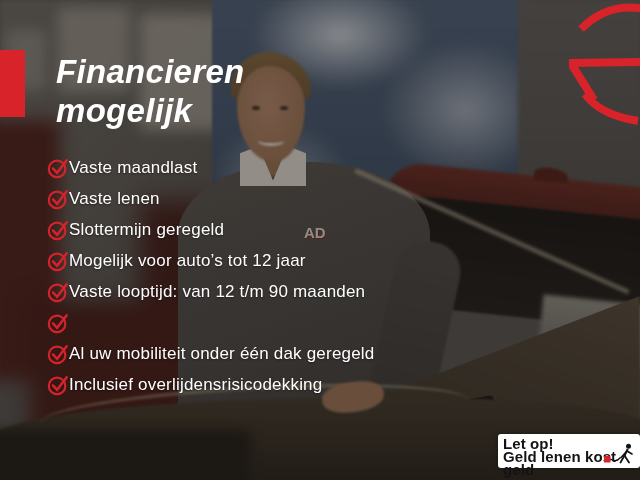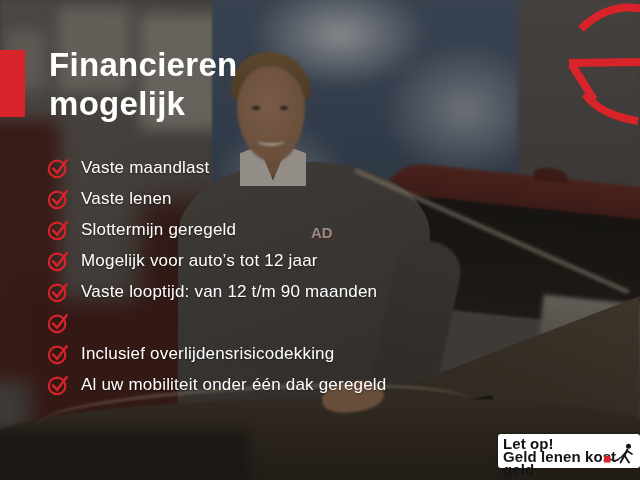--- a/index.html
+++ b/index.html
@@ -54,21 +54,21 @@
   .man-neck{left:256px;top:150px;width:32px;height:26px;background:#97704f;filter:blur(1px);}
   .man-collar{left:240px;top:146px;width:66px;height:40px;background:#ddd7cf;
     clip-path:polygon(0 18%,28% 0,50% 86%,72% 0,100% 18%,100% 100%,0 100%);filter:blur(.6px);}
   .man-torso{left:178px;top:162px;width:252px;height:280px;
     background:linear-gradient(160deg,#57524e 0%,#4a4643 55%,#3d3a37 100%);
     border-radius:48% 48% 10px 10px/26% 26% 10px 10px;filter:blur(.6px);}
   .man-arm-r{left:382px;top:240px;width:66px;height:180px;background:linear-gradient(180deg,#4a4643,#3b3835);
     transform:rotate(12deg);border-radius:30px;filter:blur(1px);}
   .man-hand{left:322px;top:382px;width:62px;height:30px;background:#9a7154;border-radius:45%;
     transform:rotate(-8deg);filter:blur(1px);}
-  .chest-logo{left:311px;top:222px;width:34px;height:22px;color:#dcd6d0;font-size:15px;font-weight:bold;
+  .chest-logo{left:304px;top:222px;width:34px;height:22px;color:#dcd6d0;font-size:15px;font-weight:bold;
     line-height:22px;text-shadow:1px 1px 0 #7a241d;filter:blur(.4px);}
 
   
   .fg-windshield{left:296px;top:296px;width:344px;height:184px;
     background:linear-gradient(200deg,#55493a 0%,#453b2f 45%,#332b22 100%);
     clip-path:polygon(0 72%,100% 0,100% 100%,0 100%);filter:blur(1px);}
   .fg-pillar-light{left:330px;top:290px;width:300px;height:5px;background:rgba(205,192,165,.5);
     transform:rotate(24deg);transform-origin:right top;border-radius:3px;filter:blur(1.5px);}
   .fg-wiper{left:436px;top:400px;width:58px;height:8px;background:#171412;transform:rotate(-10deg);
     border-radius:4px;filter:blur(.6px);}
@@ -80,21 +80,21 @@
   .fg-dark-left{left:-10px;top:430px;width:260px;height:60px;background:#1f1a15;filter:blur(6px);}
 
   
   .overlay{left:0;top:0;width:640px;height:480px;background:rgba(24,21,19,.38);z-index:5;}
 
   
   .red-block{left:0;top:50px;width:25px;height:67px;z-index:10;}
   .title{left:48px;top:44px;width:250px;z-index:10;color:#fff;
     font-size:33px;line-height:39px;font-weight:600;letter-spacing:.3px;}
   .checklist{left:47px;top:157px;width:420px;z-index:10;margin:0;padding:0;list-style:none;}
-  .checklist li{position:static;display:flex;align-items:center;height:22px;margin-bottom:9px;gap:12px;}
+  .checklist li{position:static;display:flex;align-items:center;height:22px;margin-bottom:9px;}
   .checklist li svg{position:static;flex:0 0 auto;display:block;}
   .check-label{position:static;color:#fff;font-size:17px;letter-spacing:.2px;
     text-shadow:0 1px 2px rgba(0,0,0,.45);white-space:nowrap;}
 
   .corner-logo{right:0;top:0;width:84px;height:128px;z-index:10;}
 
   .credit-banner{left:498px;top:434px;width:142px;height:34px;background:#fff;border-radius:3px;
     z-index:10;padding:3px 5px;box-shadow:0 0 4px rgba(0,0,0,.4);}
   .credit-text{position:static;color:#141414;font-size:15px;line-height:13px;font-weight:bold;
     letter-spacing:.1px;}
@@ -140,21 +140,21 @@
   <div class="fg-wiper"></div>
   <div class="fg-hood"></div>
   <div class="fg-hood-line"></div>
   <div class="fg-dark-left"></div>
   <div class="man-hand"></div>
 
   <div class="overlay"></div>
 
   <div class="red-block" style="background:#d8232a;"></div>
 
-  <h1 class="title" style="margin:1px;">Financieren mogelijk</h1>
+  <h1 class="title" style="margin:8px;font-style:italic;">Financieren mogelijk</h1>
 
   <ul class="checklist">
     <li>
       <svg width="22" height="22" viewBox="0 0 24 24">
           <circle cx="11" cy="13" r="9" fill="none" stroke="#d6232b" stroke-width="2.4"></circle>
           <path d="M6.5 12.5 L11 17.2 L21.5 3.5" fill="none" stroke="#d6232b" stroke-width="2.7" stroke-linecap="round"></path>
         </svg>
       <span class="check-label">Vaste maandlast</span>
     </li>
     <li>
@@ -189,28 +189,28 @@
       <svg width="22" height="22" viewBox="0 0 24 24">
           <circle cx="11" cy="13" r="9" fill="none" stroke="#d6232b" stroke-width="2.4"></circle>
           <path d="M6.5 12.5 L11 17.2 L21.5 3.5" fill="none" stroke="#d6232b" stroke-width="2.7" stroke-linecap="round"></path>
         </svg>
     </li>
     <li>
       <svg width="22" height="22" viewBox="0 0 24 24">
           <circle cx="11" cy="13" r="9" fill="none" stroke="#d6232b" stroke-width="2.4"></circle>
           <path d="M6.5 12.5 L11 17.2 L21.5 3.5" fill="none" stroke="#d6232b" stroke-width="2.7" stroke-linecap="round"></path>
         </svg>
+      <span class="check-label">Al uw mobiliteit onder één dak geregeld</span>
+    </li>
+    <li>
+      <svg width="22" height="22" viewBox="0 0 24 24">
+          <circle cx="11" cy="13" r="9" fill="none" stroke="#d6232b" stroke-width="2.4"></circle>
+          <path d="M6.5 12.5 L11 17.2 L21.5 3.5" fill="none" stroke="#d6232b" stroke-width="2.7" stroke-linecap="round"></path>
+        </svg>
       <span class="check-label">Inclusief overlijdensrisicodekking</span>
-    </li>
-    <li>
-      <svg width="22" height="22" viewBox="0 0 24 24">
-          <circle cx="11" cy="13" r="9" fill="none" stroke="#d6232b" stroke-width="2.4"></circle>
-          <path d="M6.5 12.5 L11 17.2 L21.5 3.5" fill="none" stroke="#d6232b" stroke-width="2.7" stroke-linecap="round"></path>
-        </svg>
-      <span class="check-label">Al uw mobiliteit onder één dak geregeld</span>
     </li>
   </ul>
 
   <svg class="corner-logo" viewBox="556 0 84 128" width="84" height="128">
     <path d="M581 29 Q 608 2 644 9" fill="none" stroke="#d8232a" stroke-width="8"></path>
     <path d="M585 94 Q 600 115 638 121" fill="none" stroke="#d8232a" stroke-width="8"></path>
     <path d="M569 63 L 646 62" fill="none" stroke="#d8232a" stroke-width="8"></path>
     <path d="M572 65 L 594 100" fill="none" stroke="#d8232a" stroke-width="8"></path>
   </svg>
 

